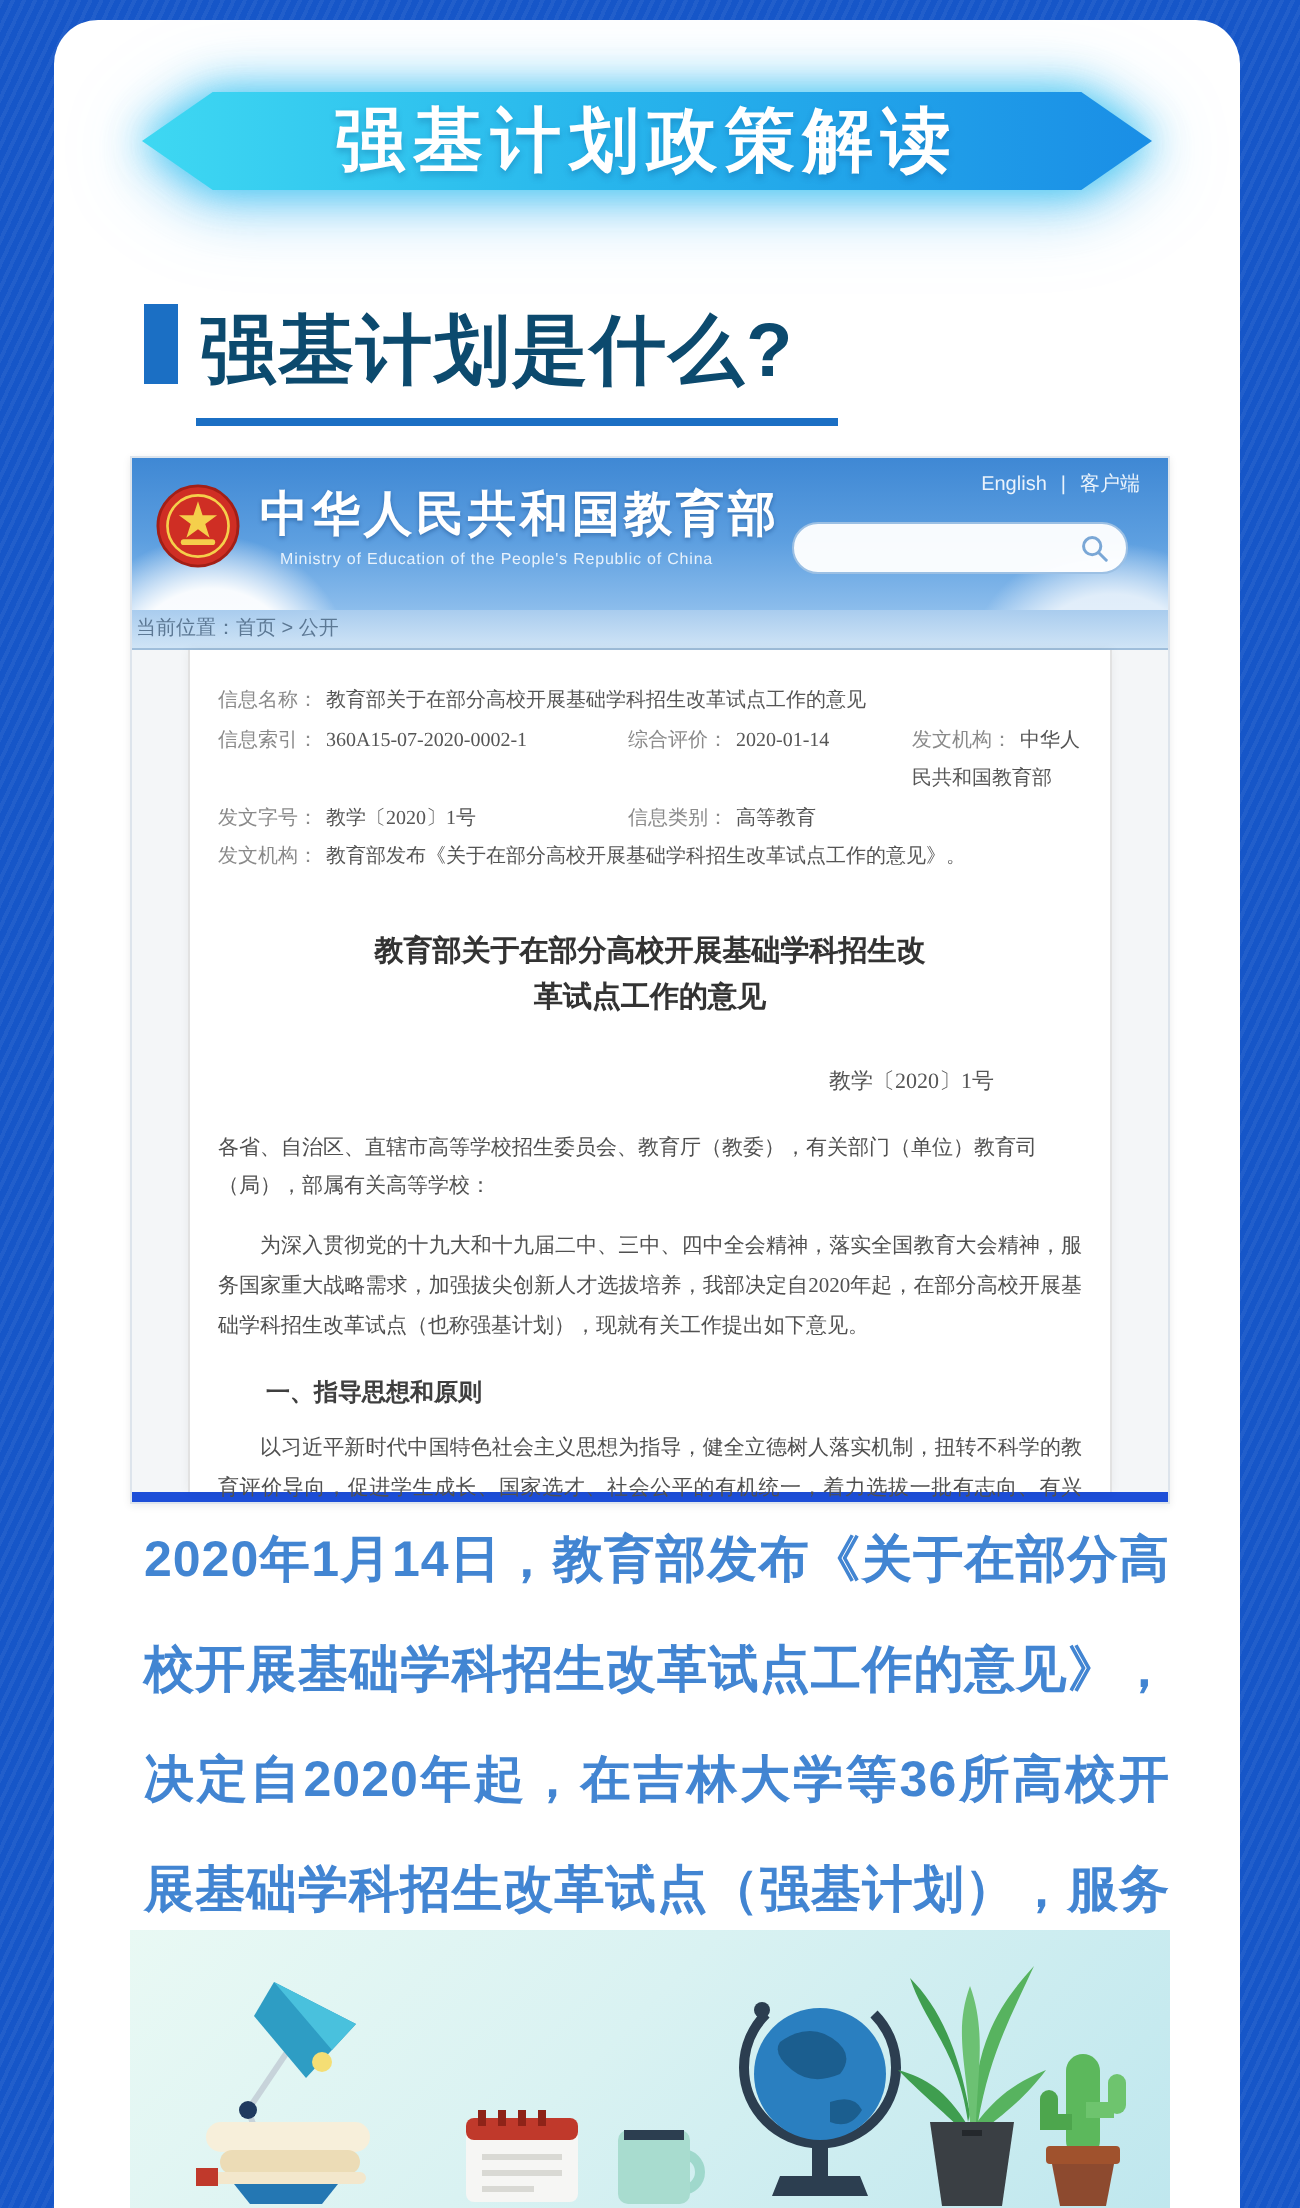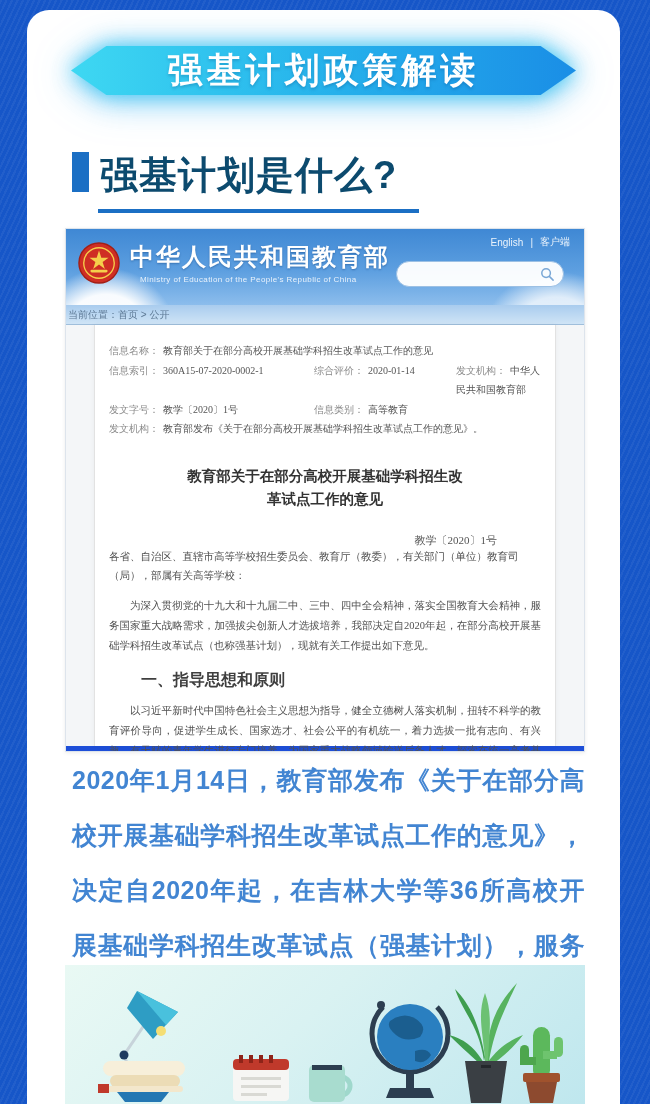--- a/index.html
+++ b/index.html
@@ -92,23 +92,23 @@
   .info-table { font-size:10px; line-height:1.95; color:#555; }
   .info-row { display:flex; }
   .info-label { color:#8a8a8a; flex:0 0 auto; margin-right:4px; }
   .info-val { color:#555; }
   .iw1 { flex:0 0 205px; } .iw2 { flex:0 0 142px; }
   .doc-title {
     margin:26px auto 0 auto; width:286px; text-align:center;
     font-size:14.5px; font-weight:bold; color:#333; line-height:1.6;
   }
   .doc-number { text-align:right; padding-right:44px; font-size:11px; color:#555; margin-top:22px; }
-  .doc-salutation { font-size:10.5px; line-height:1.8; color:#505050; }
+  .doc-salutation { font-size:10.5px; margin-top:18px; line-height:1.8; color:#505050; }
   .doc-para { font-size:10.5px; line-height:20px; text-indent:2em; margin-top:10px; text-align:justify; color:#505050; }
-  .doc-heading { font-size:16px; font-weight:bold; text-indent:2em; margin-top:14px; color:#3f3f3f; }
+  .doc-heading { font-size:12px; font-weight:bold; text-indent:2em; margin-top:14px; color:#3f3f3f; }
   .doc-para.clip { max-height:60px; overflow:hidden; }
 
   
   .highlight {
     position:absolute; left:45px; top:743px; width:513px;
     color:#4285d2; font-size:25px; font-weight:bold;
     line-height:55px; letter-spacing:.5px; text-align:justify;
   }
 
   

